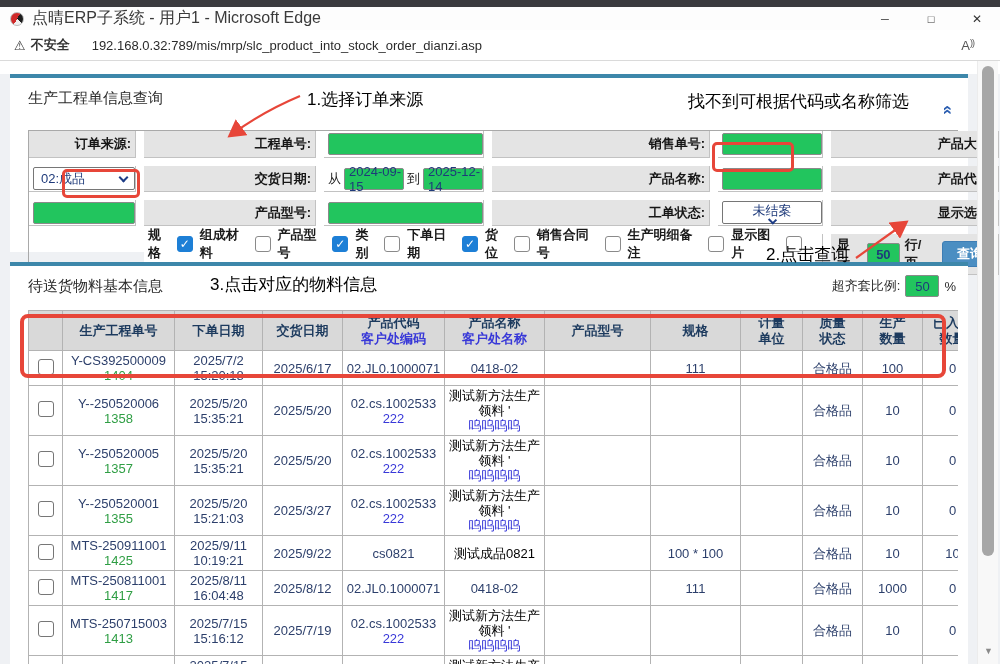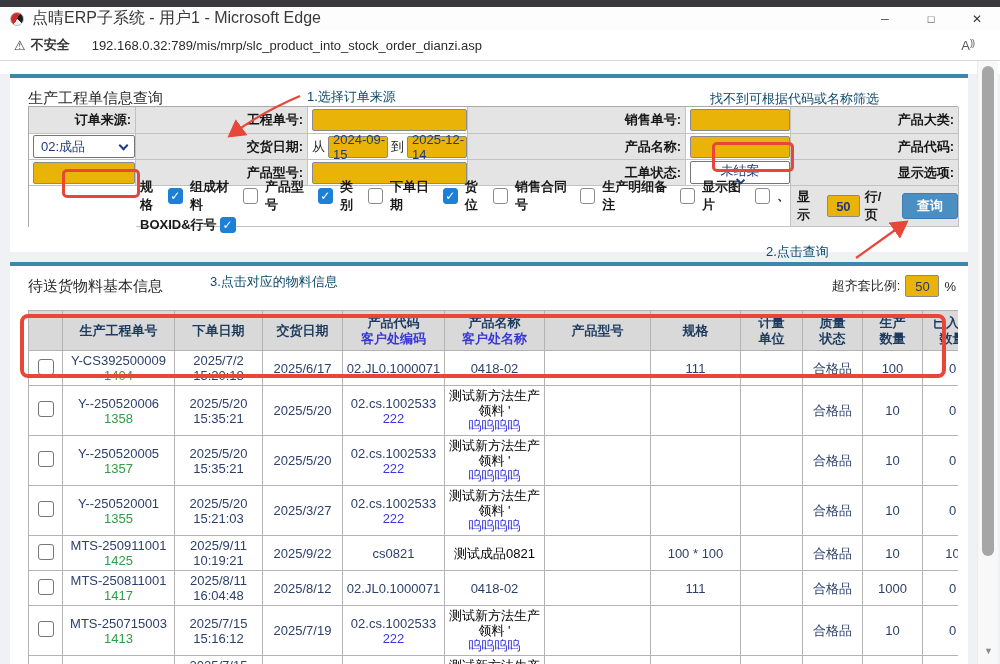--- a/index.html
+++ b/index.html
@@ -25,34 +25,34 @@
 
   .page { position:absolute; left:0; top:61px; width:1000px; height:603px; background:#eff1f4; }
   .white-band { position:absolute; left:0; top:0; width:1000px; height:13px; background:#fff; }
 
   .panel { position:absolute; background:#fff; border-top:4px solid #3d87aa; }
   #panel1 { left:10px; top:13px; width:958px; height:178px; }
   #panel2 { left:10px; top:201px; width:958px; height:402px; }
   .ptitle { position:absolute; left:18px; top:11px; font-size:15px; color:#2b2b2b; }
 
   
-  .form { position:absolute; left:18px; top:28px; width:930px; display:grid;
+  .form { position:absolute; left:18px; top:52px; width:930px; display:grid;
           grid-template-columns:107px 172px 160px 218px 105px 168px;
           grid-template-rows:27px 26px 26px 41px;
-          border-top:1px solid #a9a9a9; border-left:1px solid #a9a9a9; font-size:13px; }
+          border-top:1px solid #a9a9a9; border-left:1px solid #a9a9a9; font-size:13px;gap:8px; }
   .form > div { border-right:1px solid #c2c2c2; border-bottom:1px solid #c2c2c2; }
   .lbl { background:#e4e4e4; display:flex; align-items:center; justify-content:flex-end; padding-right:4px; font-weight:bold; color:#161616; }
   .fld { background:#fff; display:flex; align-items:center; padding-left:4px; gap:3px; color:#222; }
   .span4 { grid-column:2/6; background:#fff; display:flex; flex-direction:column; justify-content:center; gap:2px; padding-left:4px; }
   .pagercell { grid-column:6; background:#e4e4e4; display:flex; align-items:center; gap:5px; padding-left:6px; font-weight:bold; color:#1a1a1a; }
 
   .sel { height:23px; border:1px solid #767676; border-radius:2px; background:#fff; color:#1e3a7a;
          display:flex; align-items:center; justify-content:space-between; padding:0 7px; }
   .chev { width:7px; height:7px; border-right:2px solid #1d3c86; border-bottom:2px solid #1d3c86; transform:rotate(45deg); margin-top:-3px; }
-  .inp { height:22px; border:1px solid #8a8a8a; border-radius:2px; background:#eab308; color:#1e3a7a; display:flex; align-items:center; padding-left:4px; }
+  .inp { height:22px; border:1px solid #8a8a8a; border-radius:2px; background:#22c55e; color:#1e3a7a; display:flex; align-items:center; padding-left:4px; }
   .w158 { width:158px; } .w207 { width:207px; } .w160 { width:154px;flex-direction:column; }
   .wdate { width:88px; } .w36 { width:34px; justify-content:center; padding-left:0; }
 
   .optline { display:flex; align-items:center; }
   .opt { display:flex; align-items:center; gap:3px; margin-right:7px; }
   .opt-label { font-weight:bold; color:#1a1a1a; }
   .opt-trail { font-weight:bold; color:#1a1a1a; }
   .cb { width:16px; height:16px; border:1px solid #8a8a8a; border-radius:3px; background:#fff; display:inline-flex; align-items:center; justify-content:center; }
   .cb.on { background:#1d7fd6; border-color:#1d7fd6; color:#fff; font-size:12px; font-weight:bold; }
 
@@ -66,23 +66,23 @@
   .twrap { position:absolute; left:18px; top:44px; width:930px; overflow:hidden; }
   table { border-collapse:collapse; table-layout:fixed; width:954px; }
   th, td { border:1px solid #b3b3b3; text-align:center; font-size:13px; overflow:hidden; }
   th { background:#d9d9d9; color:#1c3a5e; font-weight:bold; padding:2px 1px; line-height:16px; height:40px; }
   td { background:#fff; padding:2px 1px; line-height:15px; color:#2c3f6b; }
   .hlink { color:#3838d8; }
   .navy { color:#2c3f6b; } .green { color:#2f9e44; } .blue { color:#3838d8; } .teal { color:#000000; }
   .rowcb { width:16px; height:16px; border:1px solid #767676; border-radius:3px; background:#fff; display:inline-block; }
 
   
-  .red-note { position:absolute; color:#0c4a6e; font-size:13px; white-space:nowrap; }
+  .red-note { position:absolute; color:#000000; font-size:17px; white-space:nowrap; }
   #note1 { left:307px; top:88px; }
-  #note-hint { left:710px; top:90px; }
+  #note-hint { left:688px; top:90px; }
   #note2 { left:766px; top:243px; }
   #note3 { left:210px; top:273px; }
   .red-box { position:absolute; border:3px solid #e74639; border-radius:5px; pointer-events:none; background:transparent; }
   #box-code { left:62px; top:169px; width:78px; height:29px; }
   #box-name { left:712px; top:142px; width:82px; height:30px; }
   #box-table { left:20px; top:314px; width:926px; height:64px; border-width:4px; border-radius:8px; }
 
   .collapse { position:absolute; right:16px; top:25px; color:#2a5db0; font-size:17px; font-weight:bold;
               transform:rotate(90deg); line-height:14px; }
 

